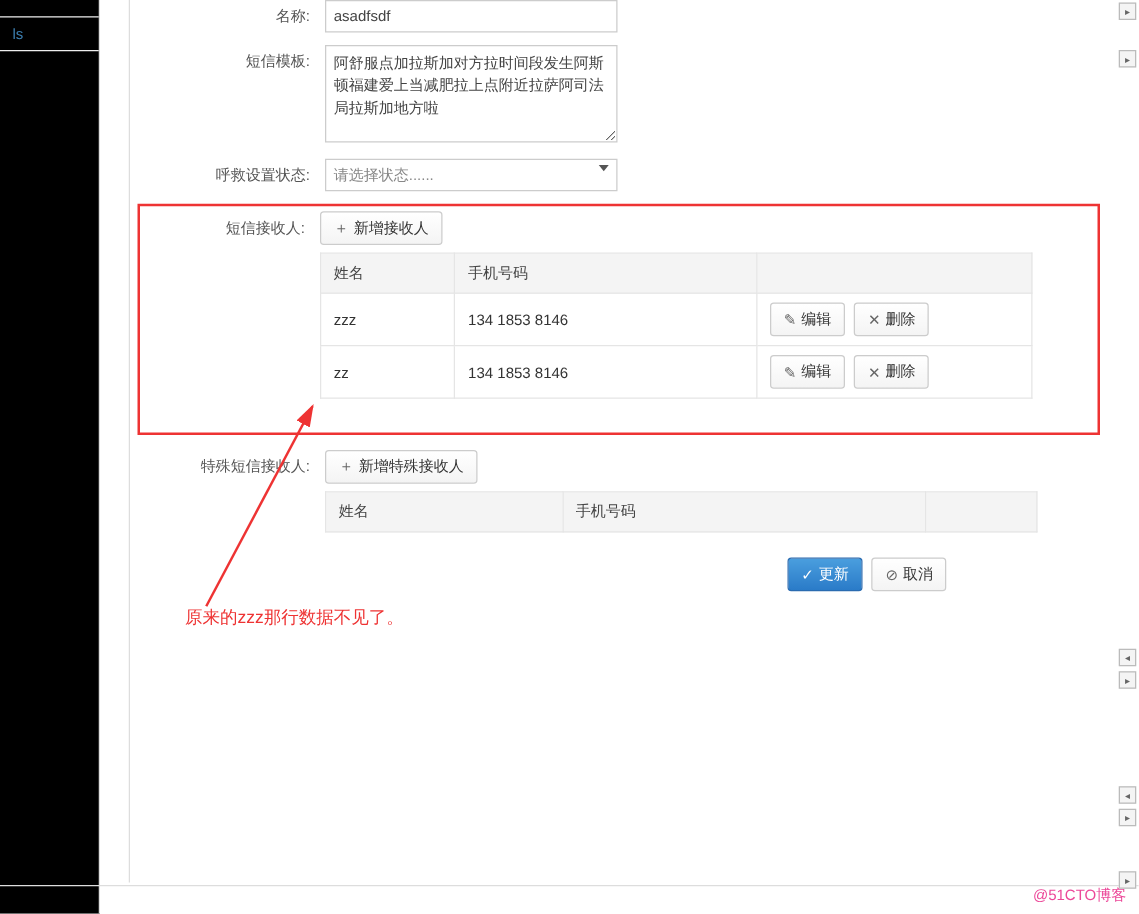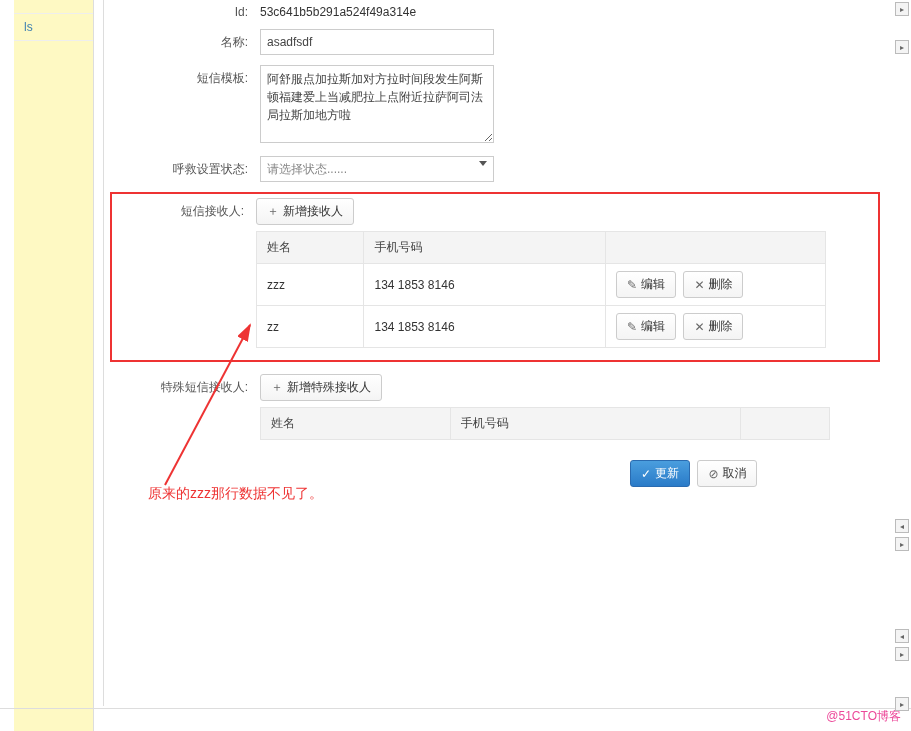--- a/index.html
+++ b/index.html
@@ -8,24 +8,24 @@
       font-size: 12px;
       color: #333;
       background: #fff;
       width: 911px;
       height: 731px;
       position: relative;
       overflow: hidden;
     }
     .left-panel {
       position: absolute;
-      left: 14px; top: 0;
+      left: 0; top: 0;
       width: 80px; height: 100%;
       border-right: 1px solid #ddd;
-      background: #fef9c3;
+      background: #000000;
     }
     .left-panel .item {
       padding: 6px 10px;
       border-bottom: 1px solid #eee;
       color: #3c7fb1;
       cursor: pointer;
     }
     .main {
       position: absolute;
       left: 110px; top: 0;
@@ -84,21 +84,21 @@
       background: linear-gradient(#4a9ede, #2a7bc8);
       border-color: #2a6bb0;
       color: #fff;
     }
     .btn-primary .ico { color: #fff; }
     .hl-box {
       border: 2px solid #e33;
       padding: 4px 6px 6px;
       margin-bottom: 12px;
     }
-    .hl-box .form-row { margin-bottom: 6px; }
+    .hl-box .form-row { margin-bottom: 21px; }
     .tbl {
       width: 570px;
       border: 1px solid #ddd;
       border-collapse: collapse;
       background: #fff;
       padding-left: 25px;
     }
     .tbl th, .tbl td {
       border: 1px solid #e5e5e5;
       padding: 7px 10px;
@@ -142,24 +142,20 @@
 <div class="left-panel">
   <div class="item" style="height:14px;"></div>
   <div class="item">ls</div>
 </div>
 
 <div class="v-border"></div>
 <div class="bottom-border"></div>
 
 <div class="main">
 
-  <div class="form-row">
-    <div class="label">Id:</div>
-    <div class="field static-value">53c641b5b291a524f49a314e</div>
-  </div>
 
   <div class="form-row">
     <div class="label">名称:</div>
     <div class="field">
       <input type="text" value="asadfsdf" style="">
     </div>
   </div>
 
   <div class="form-row">
     <div class="label">短信模板:</div>

